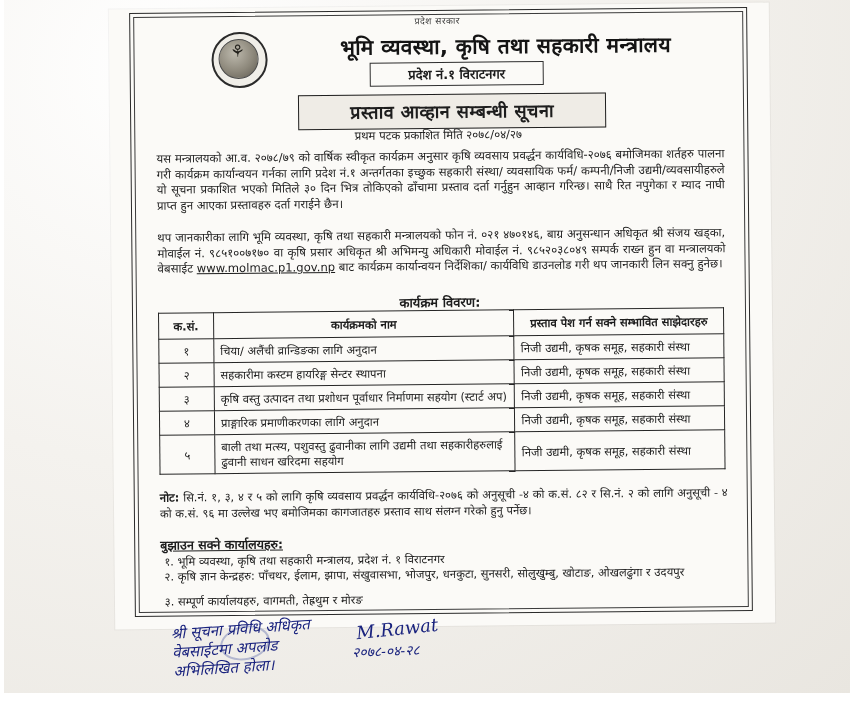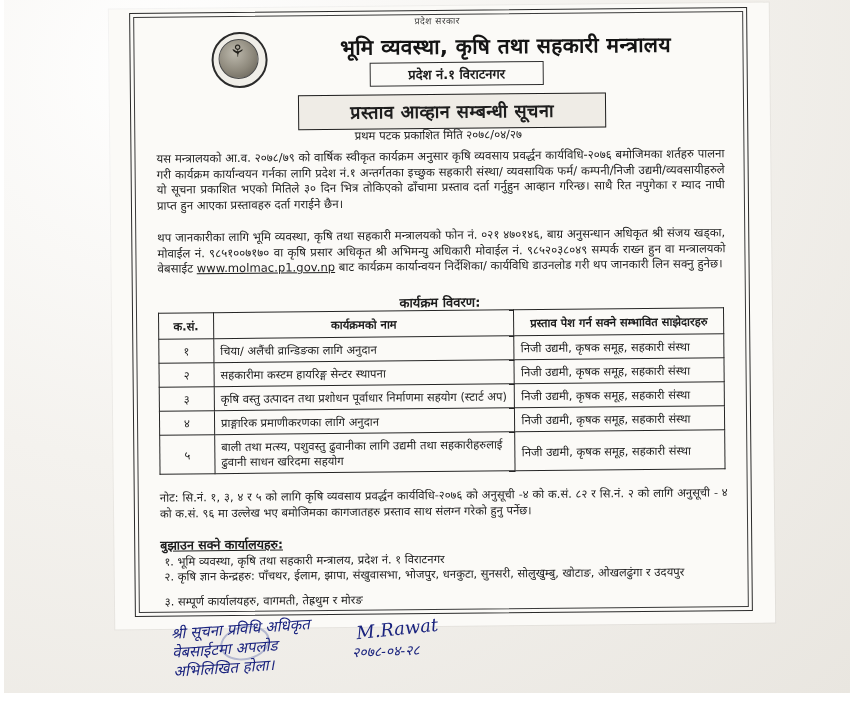--- a/index.html
+++ b/index.html
@@ -200,21 +200,21 @@
   
   #note {
     position: absolute;
     top: 478px;
     left: 26px;
     right: 22px;
     font-size: 11.4px;
     line-height: 15.5px;
     text-align: justify;
   }
-  #note b { font-weight: normal; }
+  #note b { font-weight: bold; }
 
   #offices-title {
     position: absolute;
     top: 524px;
     left: 26px;
     font-size: 12.5px;
     font-weight: bold;
     text-decoration: underline;
   }
   .office {

